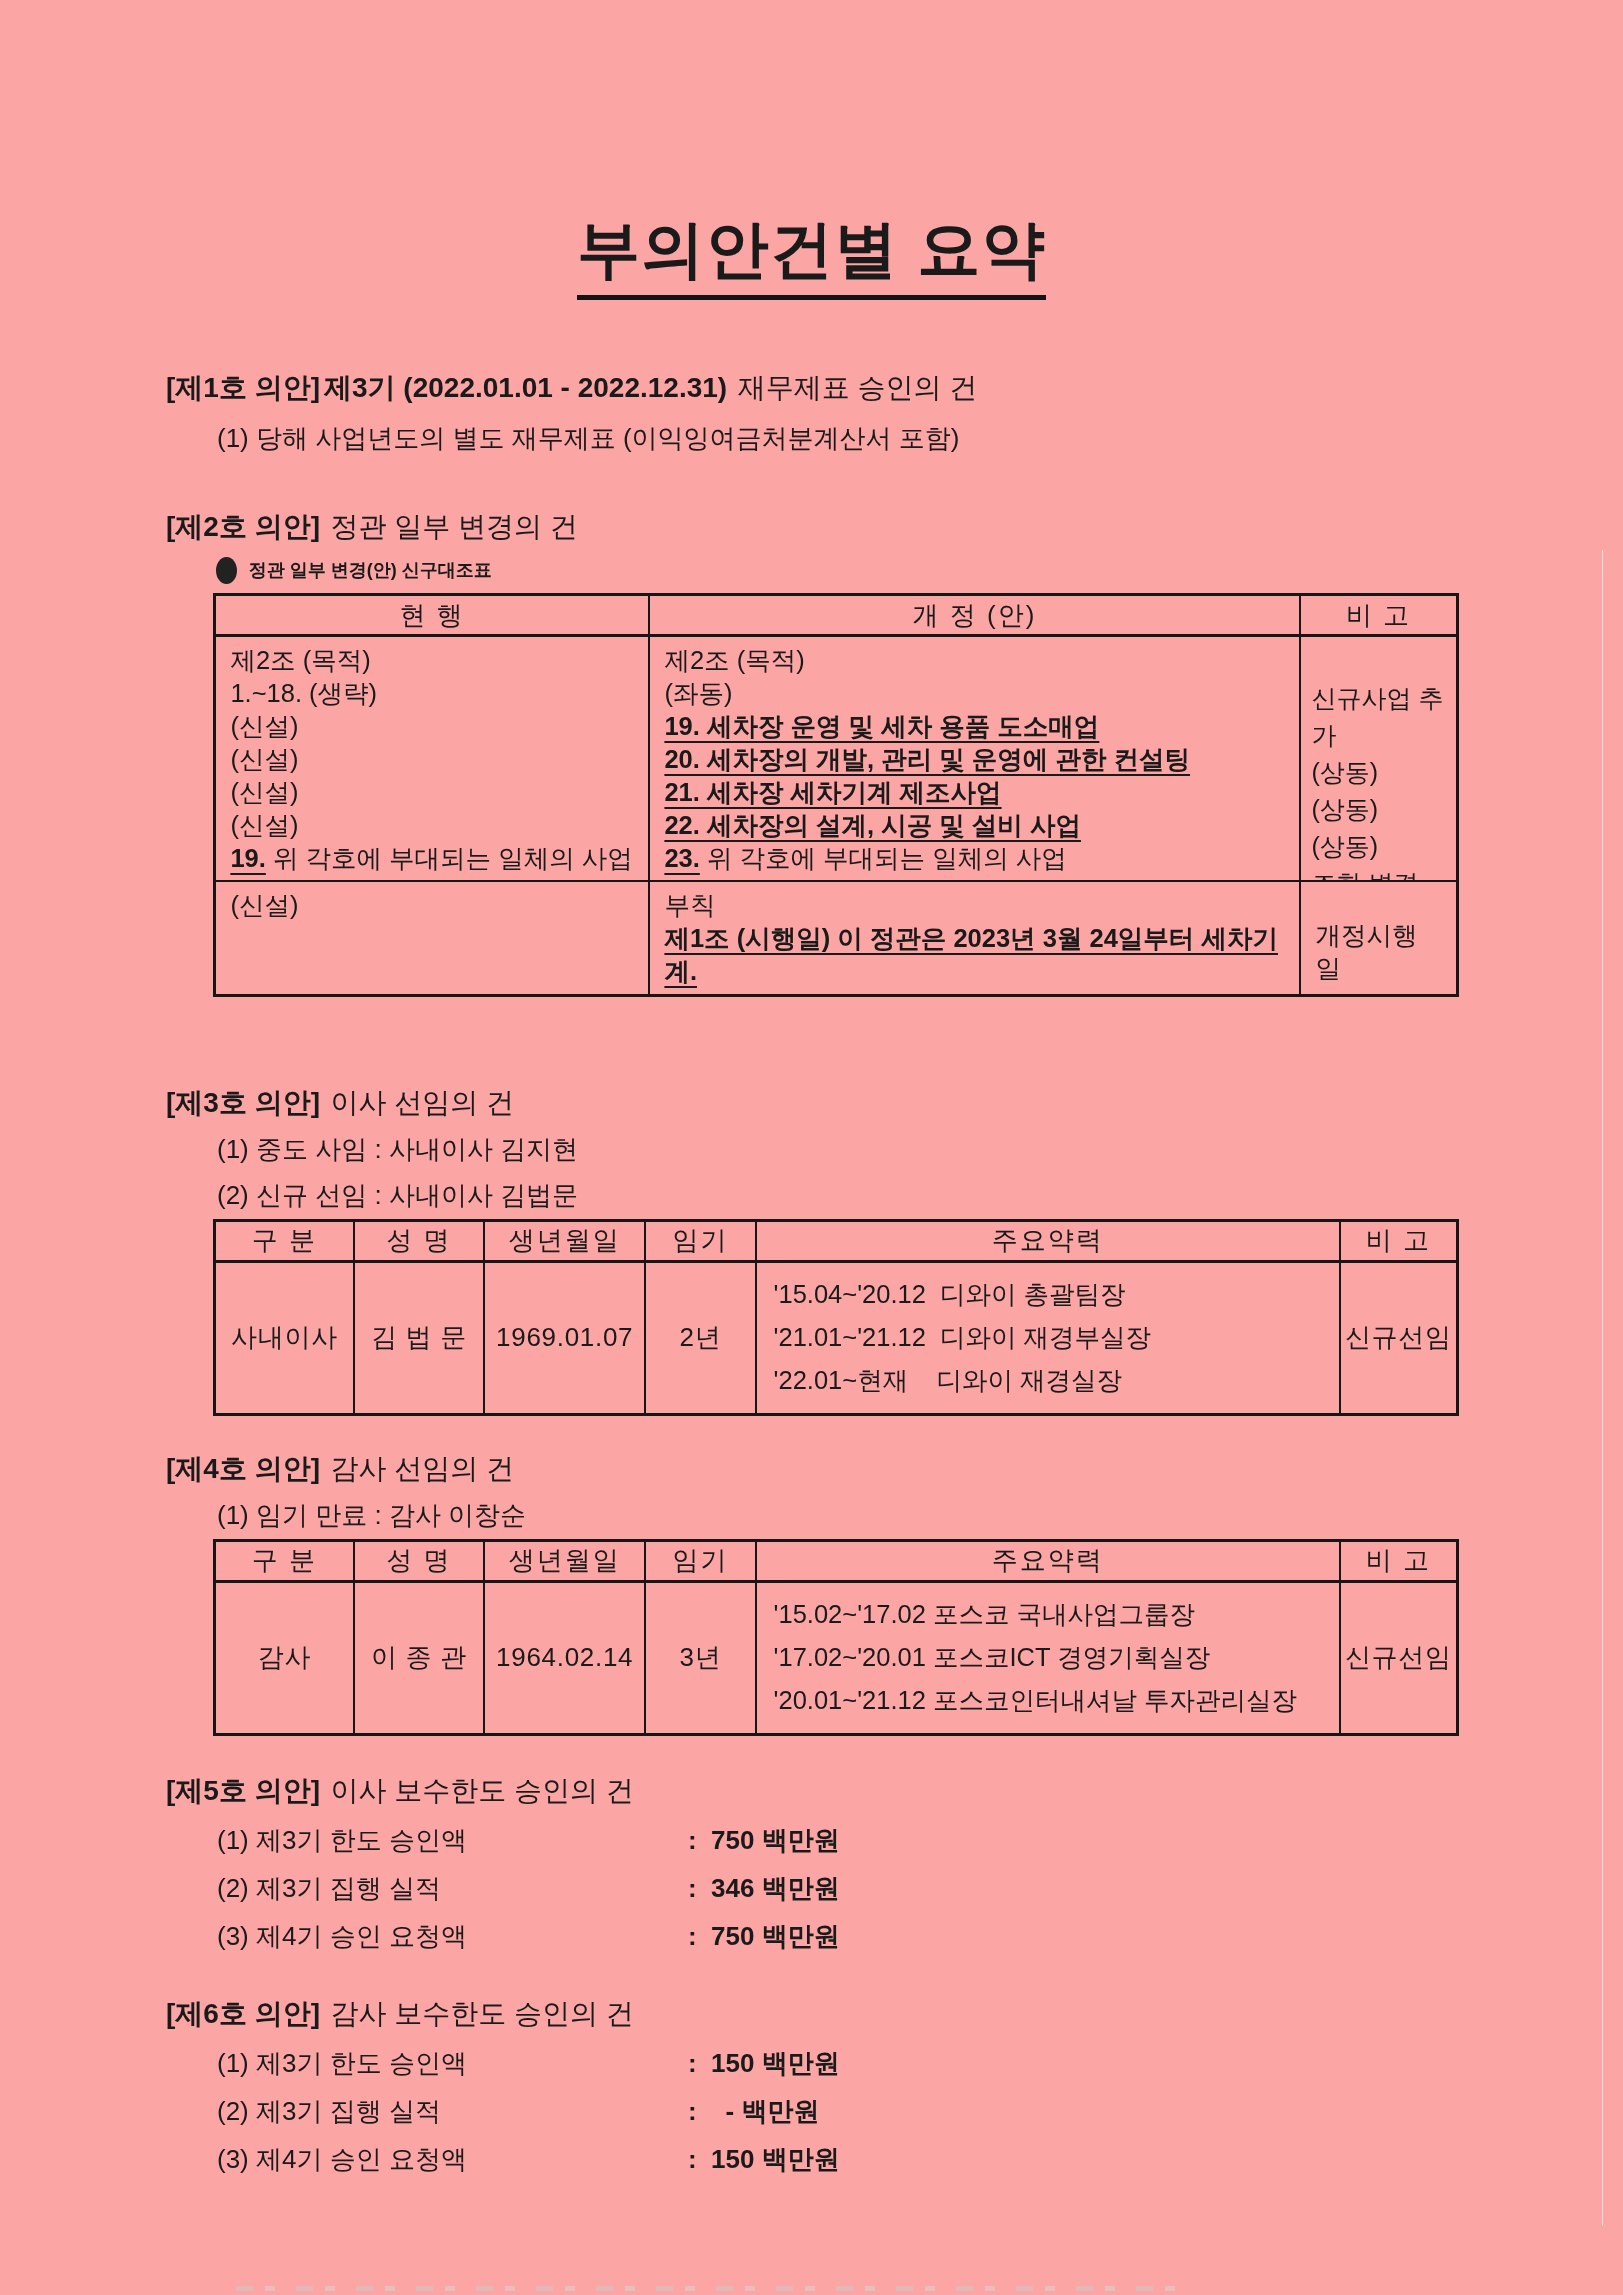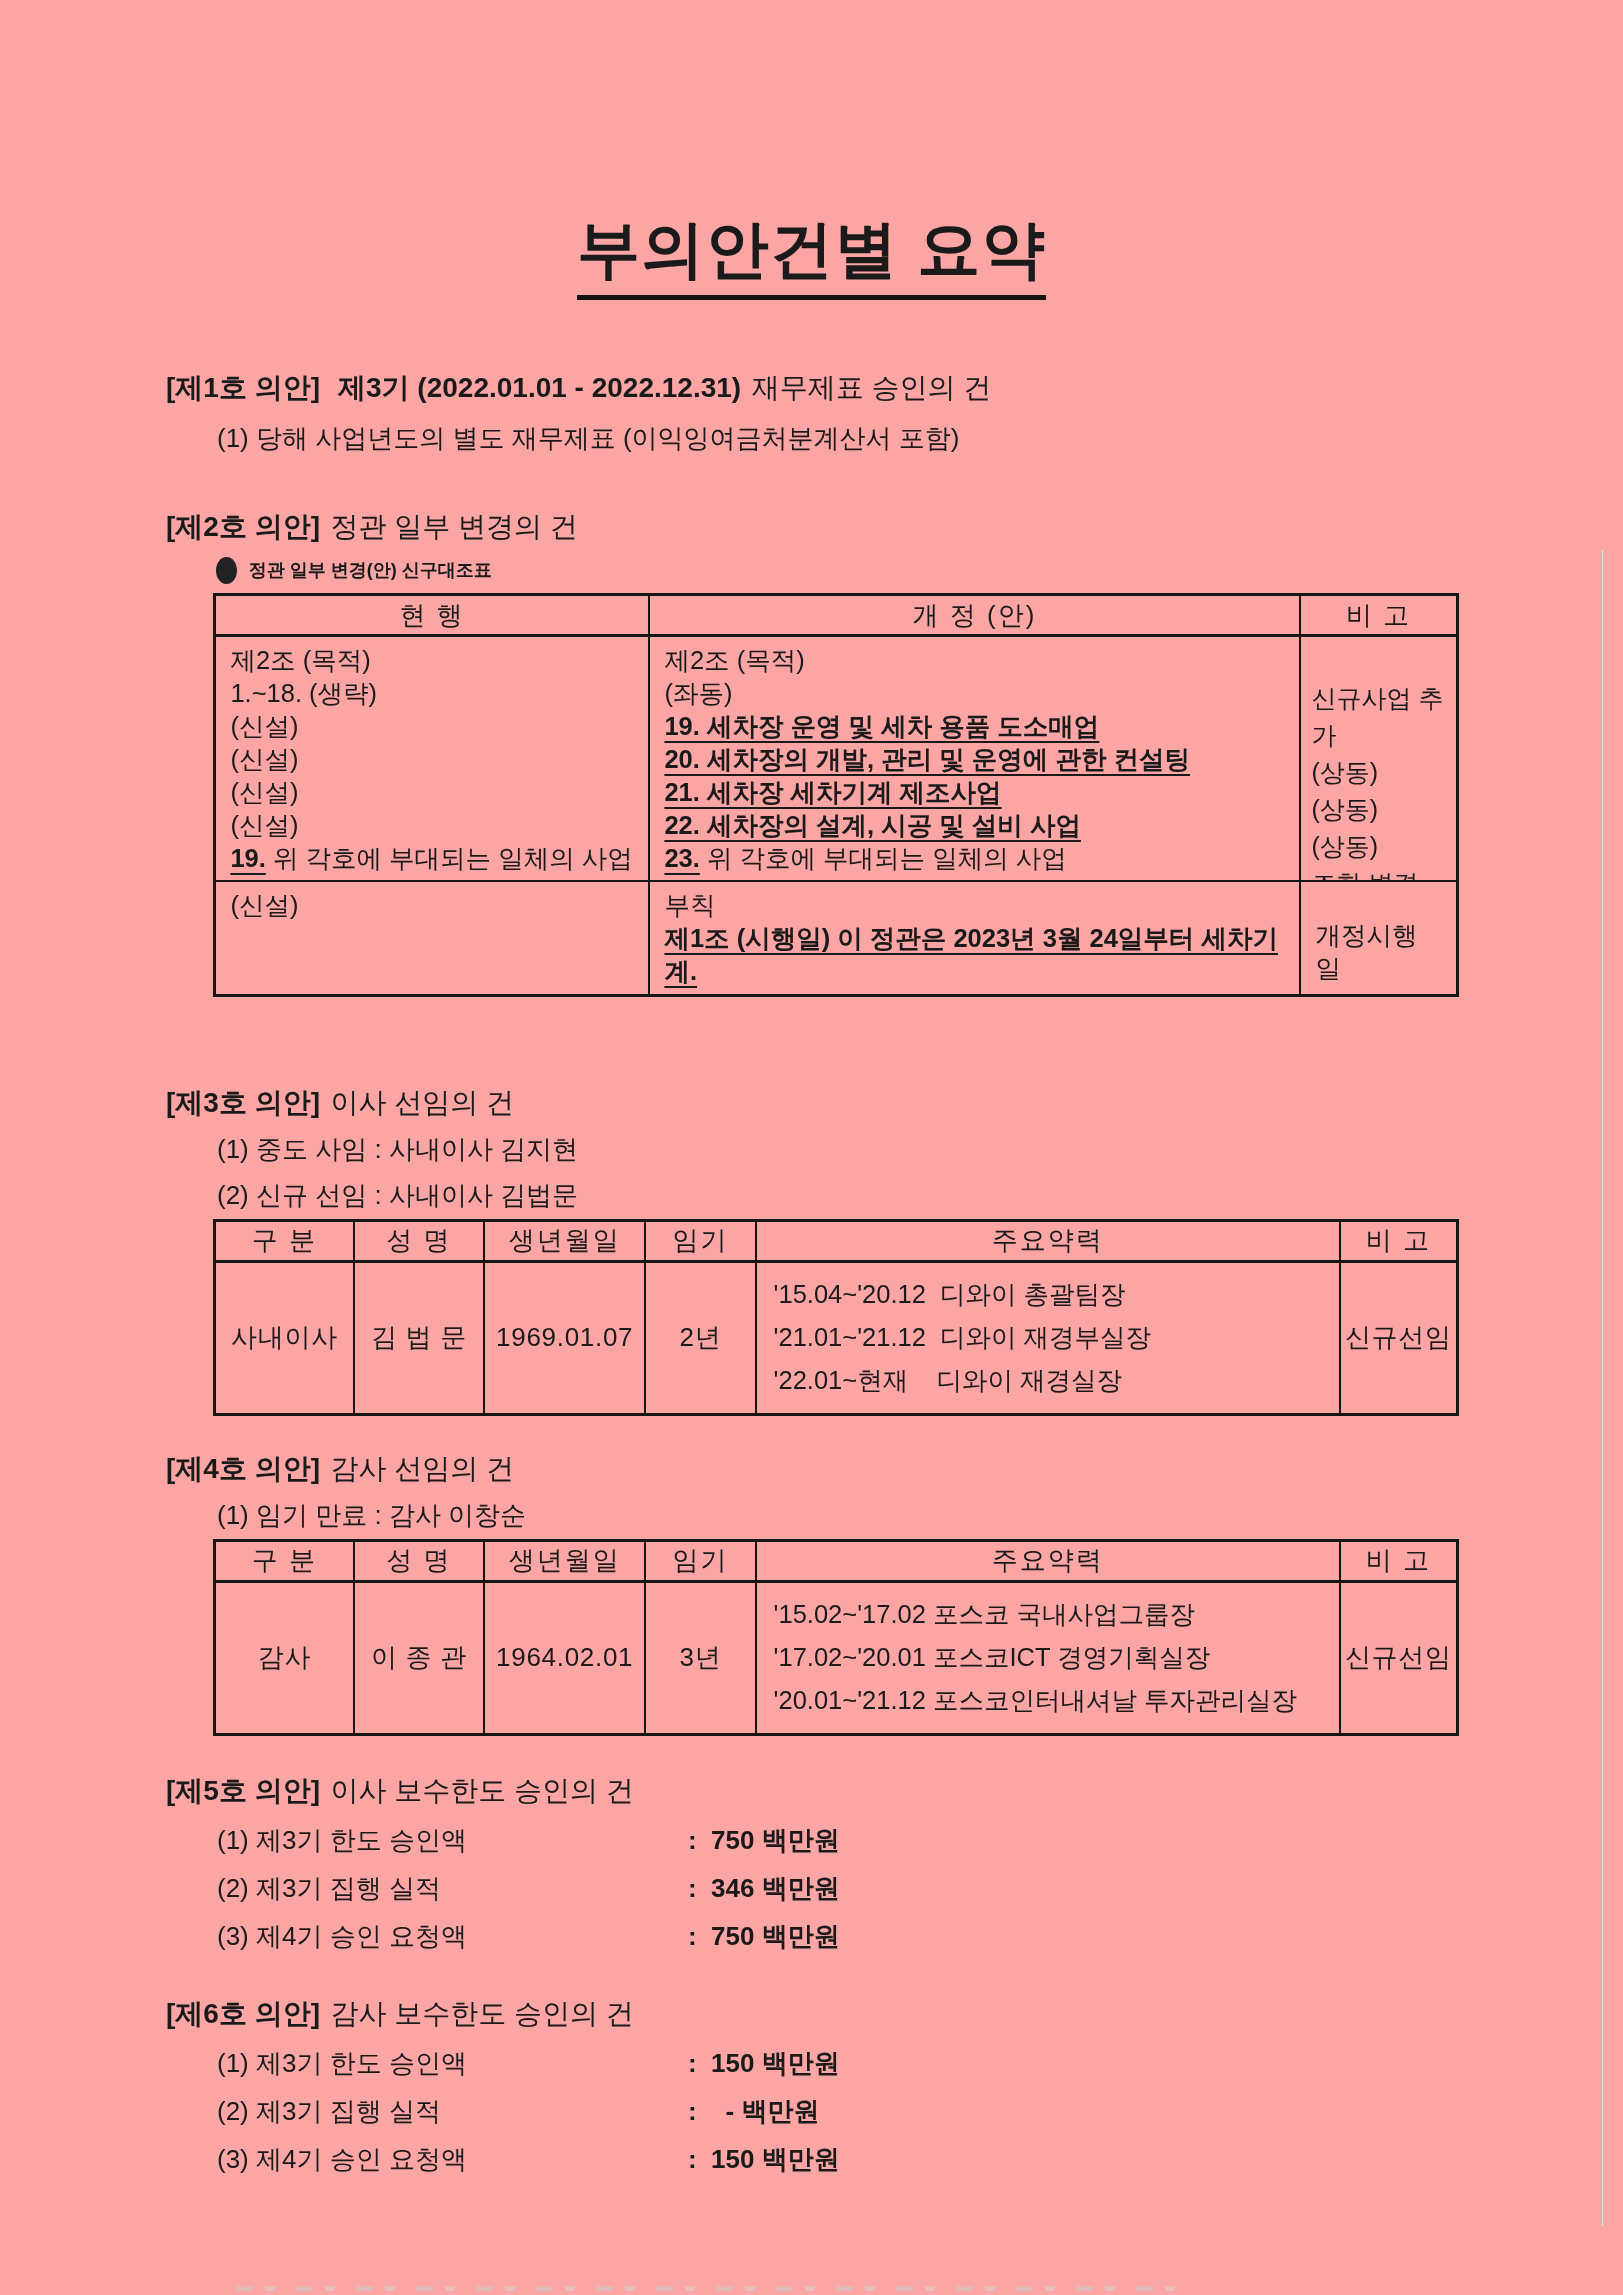--- a/index.html
+++ b/index.html
@@ -14,21 +14,21 @@
   
   .title-wrap { padding-top:207px; text-align:center; }
   .doc-title {
     display:inline-block;
     font-size:63px; font-weight:800; letter-spacing:1.3px;
     border-bottom:5.9px solid #141414; padding-bottom:2px;
   }
   
   .sec-h { margin-left:166px; font-size:28px; line-height:1.12; }
   .sec-h .b { font-weight:800; }
-  .sec-h .bb { font-weight:800; margin-left:18px; }
+  .sec-h .bb { font-weight:800; margin-left:4px; }
   .sec-h .r { font-weight:400; margin-left:10.5px; }
   .sub { margin-left:217px; font-size:26px; line-height:1.1; }
   
   .bullet-line { margin-left:216px; margin-top:14.4px; font-size:18px; font-weight:700;
     display:flex; align-items:center; }
   .bullet-dot { width:21px; height:27.5px; background:#222; border-radius:50%;
     margin-right:11.8px; flex:0 0 auto; }
   
   .tbl { display:grid; margin-left:213px; width:1246px; box-sizing:border-box;
     border:3.3px solid #161616; }
@@ -173,21 +173,21 @@
   <div class="tbl t2 mt-t2">
     <div class="cell hcell">구 분</div>
     <div class="cell hcell">성  명</div>
     <div class="cell hcell">생년월일</div>
     <div class="cell hcell">임기</div>
     <div class="cell hcell">주요약력</div>
     <div class="cell hcell no-r">비 고</div>
 
     <div class="cell t2-cell no-b">감사</div>
     <div class="cell t2-cell no-b">이 종 관</div>
-    <div class="cell t2-cell no-b">1964.02.01</div>
+    <div class="cell t2-cell no-b">1964.02.14</div>
     <div class="cell t2-cell no-b">3년</div>
     <div class="cell career-cell no-b">
       <span class="career-line">'15.02~'17.02 포스코 국내사업그룹장</span>
       <span class="career-line">'17.02~'20.01 포스코ICT 경영기획실장</span>
       <span class="career-line">'20.01~'21.12 포스코인터내셔날 투자관리실장</span>
     </div>
     <div class="cell t2-cell no-r no-b">신규선임</div>
   </div>
 
   <div class="sec-h mt-s5h">

